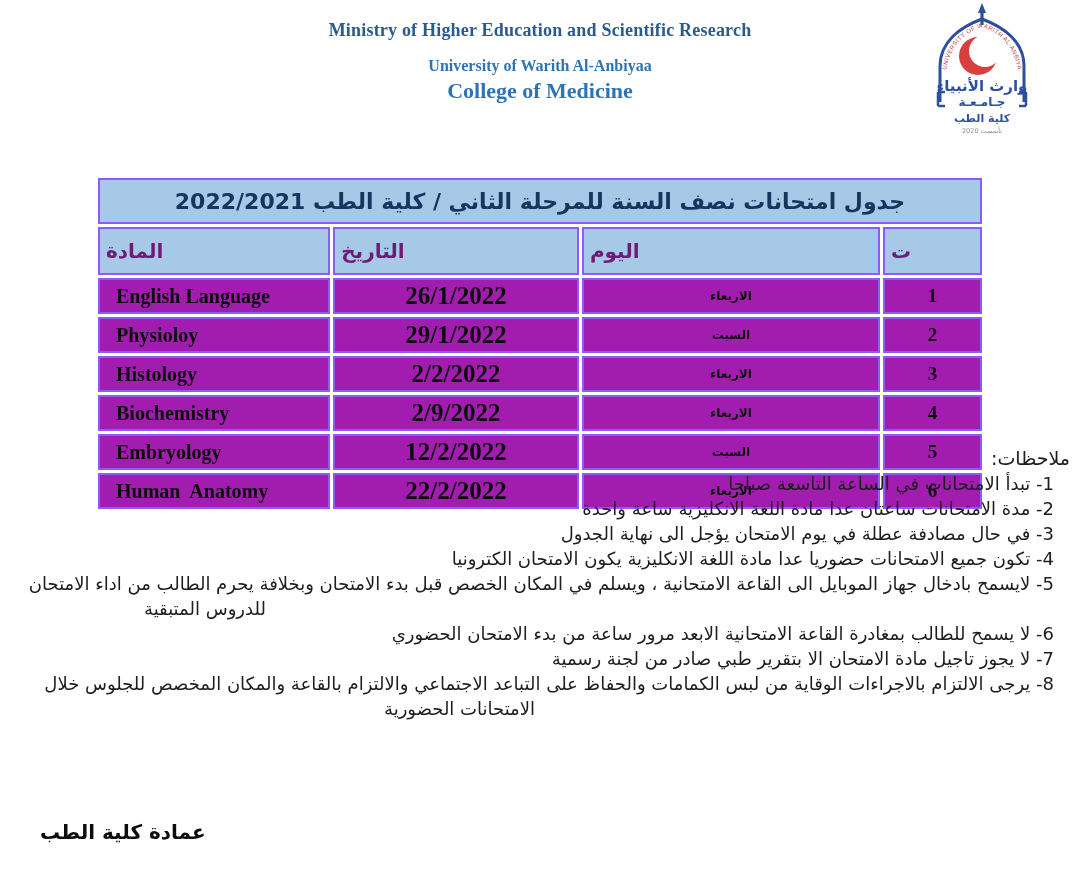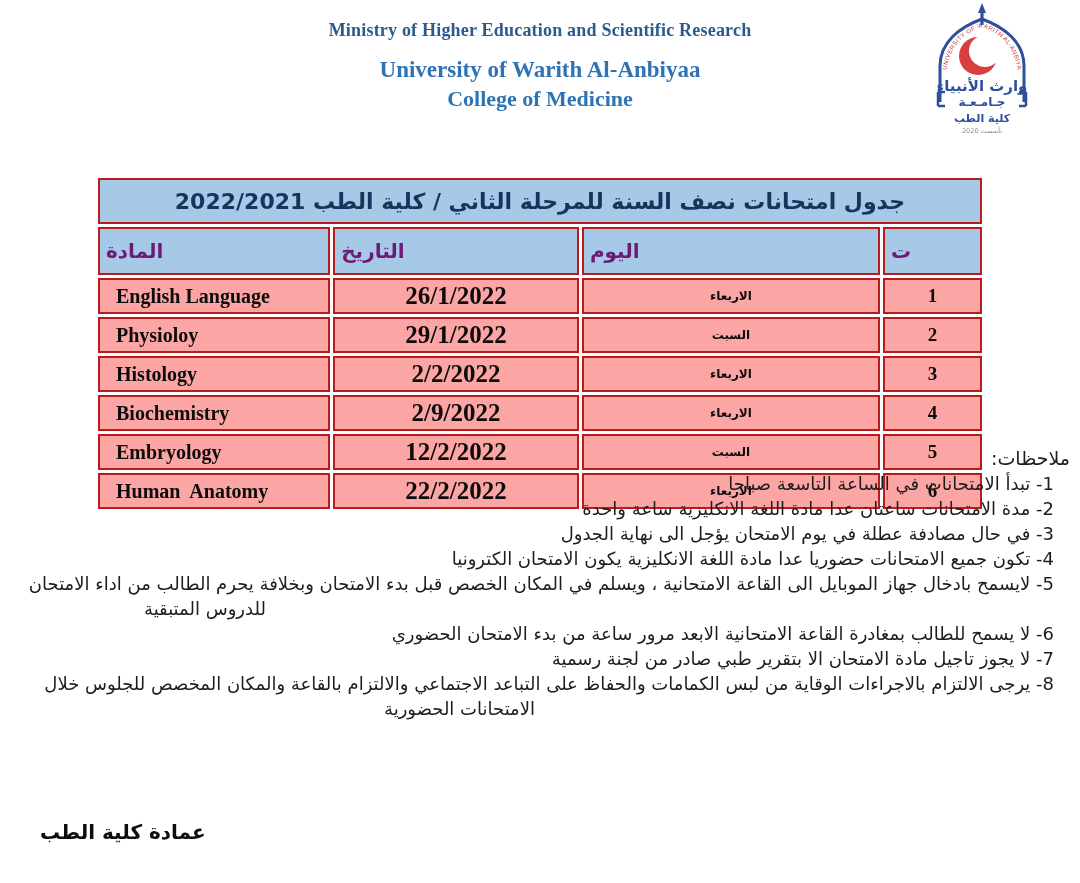--- a/index.html
+++ b/index.html
@@ -3,37 +3,37 @@
 <meta charset="utf-8">
 <style>
   html,body{margin:0;padding:0;background:#e8e8e8;}
   .page{position:relative;width:1080px;height:883px;background:#ffffff;overflow:hidden;
         font-family:"DejaVu Sans",sans-serif;}
 
   
   .hdr{position:absolute;top:20px;left:0;width:1080px;text-align:center;}
   .hdr .ministry{font-family:"Liberation Serif",serif;font-weight:bold;font-size:18px;
                  color:#2b5a8e;letter-spacing:.2px;}
-  .hdr .university{font-family:"Liberation Serif",serif;font-weight:bold;font-size:23px;
+  .hdr .university{font-family:"Liberation Serif",serif;font-weight:bold;font-size:16px;
                    color:#2e74b5;margin-top:16px;}
   .hdr .college{font-family:"Liberation Serif",serif;font-weight:bold;font-size:22px;
                 color:#2e74b5;margin-top:3px;}
 
   
   .logo{position:absolute;top:2px;right:40px;width:116px;height:146px;}
 
   
   table.exam{position:absolute;left:95px;top:175px;width:890px;
              border-collapse:separate;border-spacing:3px 3px;}
-  table.exam td,table.exam th{border:2px solid #b91c1c;}
+  table.exam td,table.exam th{border:2px solid #8b5cf6;}
   .t-title{background:#a6c9e8;color:#16355c;font-weight:bold;font-size:22px;
            text-align:center;height:38px;padding:2px 6px;}
   th.col{background:#a6c9e8;color:#701a75;font-weight:bold;font-size:20px;
          text-align:left;height:40px;padding:2px 6px;}
-  td.cell{background:#fca5a5;height:26px;padding:2px 6px;color:#0c0c0c;}
+  td.cell{background:#a21caf;height:26px;padding:2px 6px;color:#0c0c0c;}
   td.num{font-family:"Liberation Serif",serif;font-weight:bold;font-size:19px;text-align:center;width:90px;}
   td.day{font-weight:bold;font-size:12px;text-align:center;width:308px;}
   td.date{font-family:"Liberation Serif",serif;font-weight:bold;font-size:25px;text-align:center;width:244px;}
   td.subject{direction:ltr;font-family:"Liberation Serif",serif;font-weight:bold;font-size:20px;
              text-align:left;padding-left:16px;width:212px;white-space:pre;}
   th.w-num{width:90px;} th.w-day{width:308px;} th.w-date{width:244px;} th.w-subj{width:212px;}
 
   
   .notes{position:absolute;left:34px;right:26px;top:445px;direction:rtl;text-align:right;
          color:#1d1d1d;font-size:18px;line-height:25px;}

